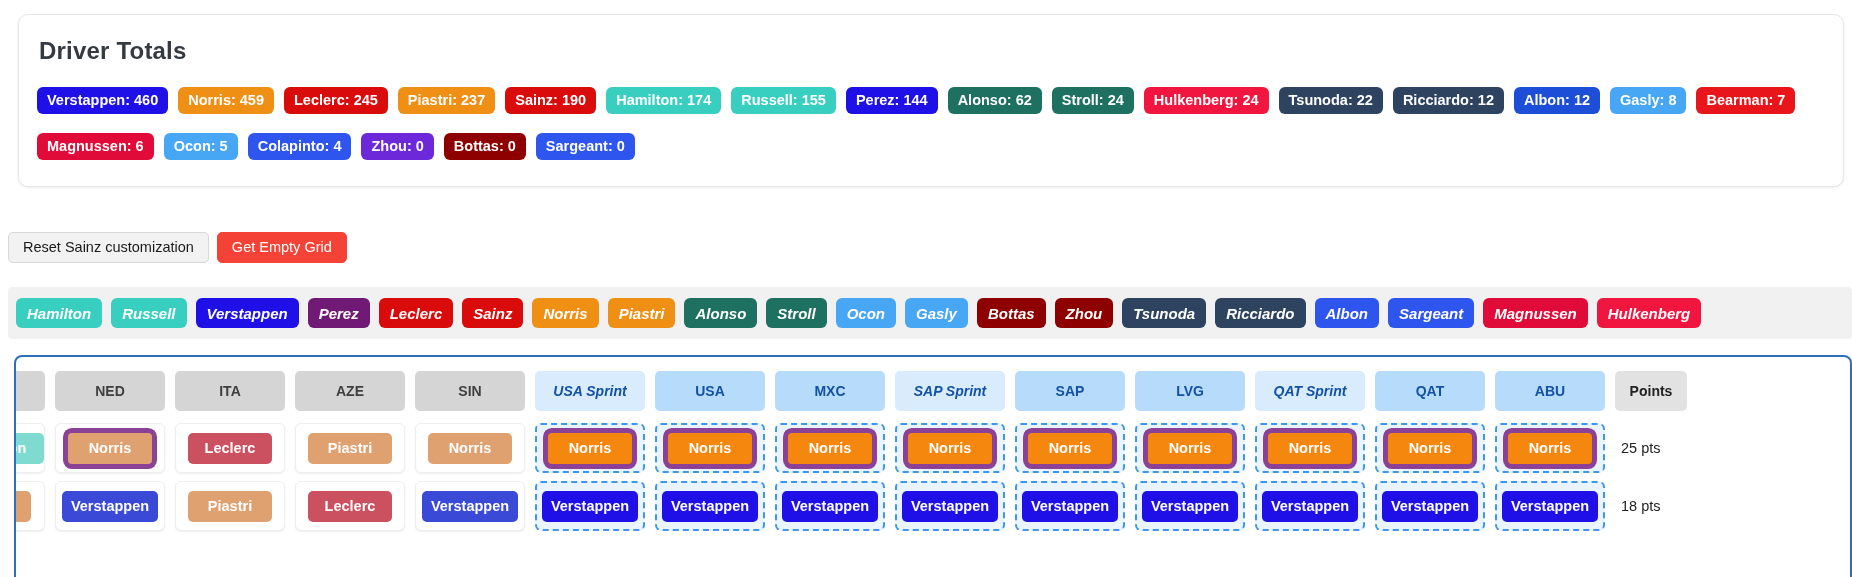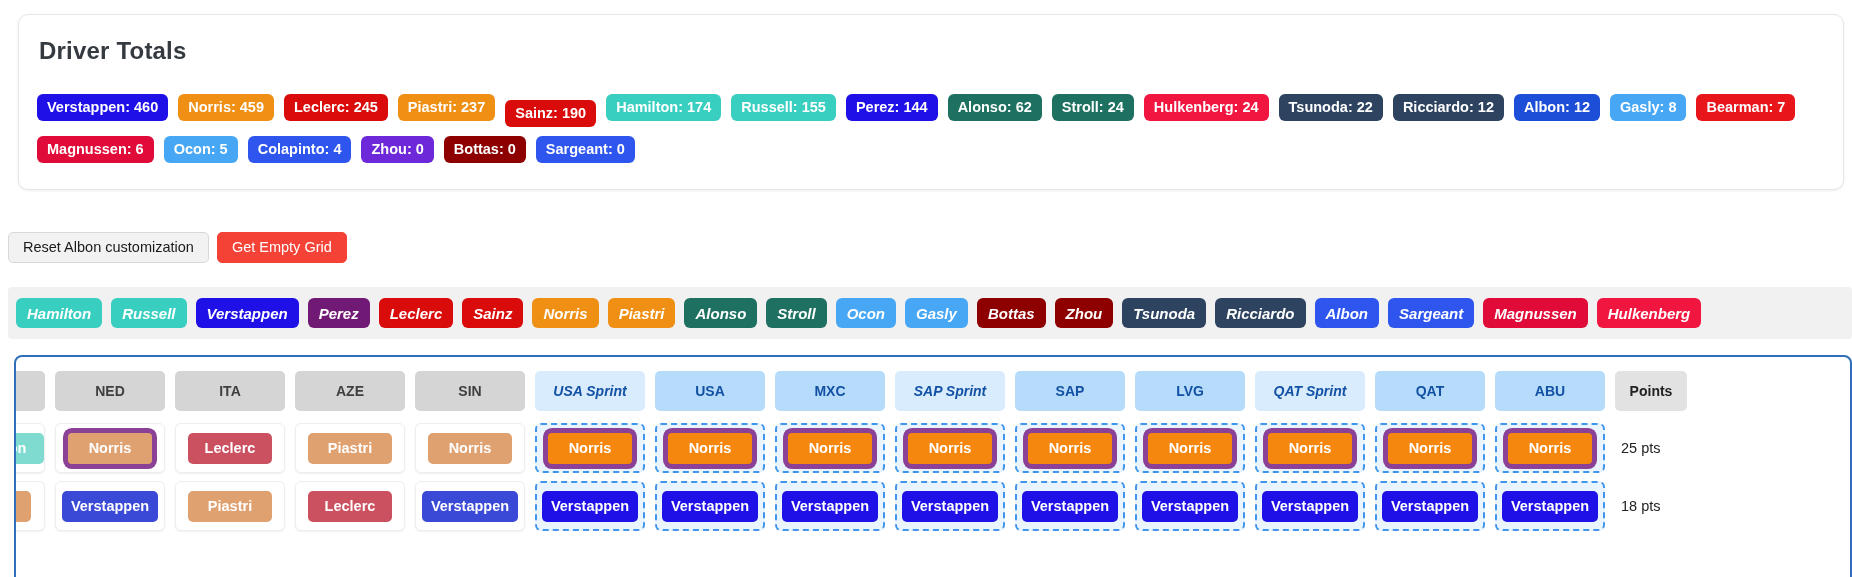--- a/index.html
+++ b/index.html
@@ -24,21 +24,21 @@
     box-shadow: 0 1px 3px rgba(0,0,0,0.07);
     padding: 22px 18px 26px 18px;
   }
   .totals-title {
     font-size: 24px;
     font-weight: bold;
     color: #343a40;
     margin: 0 0 22px 2px;
     letter-spacing: .2px;
   }
-  .totals-rows { display:flex; flex-direction:column; gap:9px; }
+  .totals-rows { display:flex; flex-direction:column; gap:19px; }
   .totals-row { display:flex; flex-wrap:nowrap; gap:10px; align-items:center; }
   .total-badge {
     display:inline-flex; align-items:center; justify-content:center;
     height: 27px;
     padding: 0 10px;
     border-radius: 6px;
     font-size: 14.5px;
     font-weight: bold;
     color: #fff;
     white-space: nowrap;
@@ -190,21 +190,21 @@
 <div class="page">
 
   <section class="totals-card">
     <h2 class="totals-title">Driver Totals</h2>
     <div class="totals-rows" id="totals-rows">
         <div class="totals-row">
           <span class="total-badge" style="background: rgb(32, 16, 232);">Verstappen: 460</span>
           <span class="total-badge" style="background: rgb(239, 144, 21);">Norris: 459</span>
           <span class="total-badge" style="background: rgb(217, 11, 11);">Leclerc: 245</span>
           <span class="total-badge" style="background: rgb(239, 144, 21);">Piastri: 237</span>
-          <span class="total-badge" style="background: rgb(217, 11, 11); margin-top: 13px;">Sainz: 190</span>
+          <span class="total-badge" style="background: rgb(217, 11, 11);">Sainz: 190</span>
           <span class="total-badge" style="background: rgb(57, 207, 192);">Hamilton: 174</span>
           <span class="total-badge" style="background: rgb(57, 207, 192);">Russell: 155</span>
           <span class="total-badge" style="background: rgb(32, 16, 232);">Perez: 144</span>
           <span class="total-badge" style="background: rgb(30, 113, 97);">Alonso: 62</span>
           <span class="total-badge" style="background: rgb(30, 113, 97);">Stroll: 24</span>
           <span class="total-badge" style="background: rgb(240, 22, 64);">Hulkenberg: 24</span>
           <span class="total-badge" style="background: rgb(46, 67, 96);">Tsunoda: 22</span>
           <span class="total-badge" style="background: rgb(46, 67, 96);">Ricciardo: 12</span>
           <span class="total-badge" style="background: #1d4ed8; text-align: center;">Albon: 12</span>
           <span class="total-badge" style="background: rgb(71, 167, 245);">Gasly: 8</span>
@@ -215,21 +215,21 @@
           <span class="total-badge" style="background: rgb(71, 167, 245);">Ocon: 5</span>
           <span class="total-badge" style="background: rgb(47, 85, 239);">Colapinto: 4</span>
           <span class="total-badge" style="background: #6d28d9;">Zhou: 0</span>
           <span class="total-badge" style="background: rgb(142, 0, 0);">Bottas: 0</span>
           <span class="total-badge" style="background: rgb(47, 85, 239);">Sargeant: 0</span>
         </div>
       </div>
   </section>
 
   <div class="btn-bar">
-    <button class="btn btn-light">Reset Albon customization</button>
+    <button class="btn btn-light">Reset Sainz customization</button>
     <button class="btn btn-danger">Get Empty Grid</button>
   </div>
 
   <div class="chips-strip" id="chips-strip">
       <div class="chip" style="background: rgb(57, 207, 192);">Hamilton</div>
       <div class="chip" style="background: rgb(57, 207, 192);">Russell</div>
       <div class="chip" style="background: rgb(32, 16, 232);">Verstappen</div>
       <div class="chip" style="background: #701a75;">Perez</div>
       <div class="chip" style="background: rgb(217, 11, 11);">Leclerc</div>
       <div class="chip" style="background: rgb(217, 11, 11);">Sainz</div>

